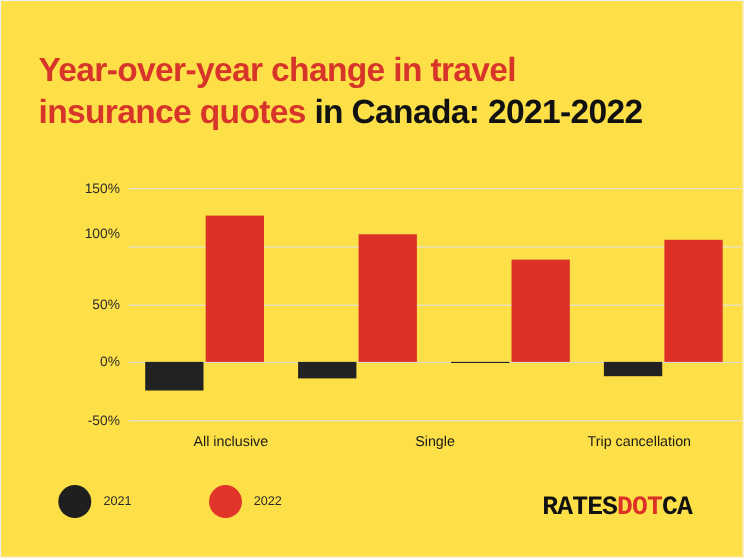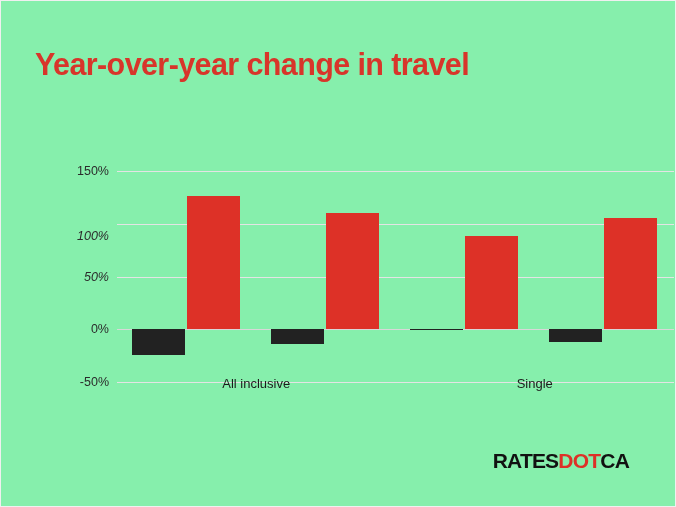--- a/index.html
+++ b/index.html
@@ -7,21 +7,21 @@
     padding: 0;
     background: #ffffff;
   }
   body {
     font-family: "Liberation Sans", sans-serif;
   }
   #infographic {
     position: relative;
     width: 676px;
     height: 507px;
-    background: #86efac;
+    background: #fde047;
     box-sizing: border-box;
     border: 1px solid #f0f0f0;
     overflow: hidden;
   }
 
   
   .title-block {
     position: absolute;
     left: 34px;
     top: 44px;
@@ -97,21 +97,21 @@
   }
   .bar.y2022 {
     background: #DD3127;
     left: 50%;
     margin-left: 0px;
   }
 
   .xlabels {
     position: absolute;
     left: 88px;
-    top: 375px;
+    top: 392px;
     width: 557px;
     display: flex;
   }
   .xlabel {
     flex: 1 1 0;
     text-align: center;
     font-size: 13px;
     color: #1b1b1b;
     white-space: nowrap;
   }
@@ -140,53 +140,57 @@
   .legend-label {
     font-size: 11.5px;
     color: #2b2b2b;
   }
 
   
   .logo {
     position: absolute;
     right: 46px;
     top: 449px;
-    font-size: 21px;
+    font-size: 24px;
     font-weight: 800;
     letter-spacing: -0.8px;
     line-height: 1;
     white-space: nowrap;
+    font-family: Liberation Mono, monospace;
   }
   .logo .l-black { color: #111111; }
   .logo .l-red { color: #DD3127; }
 </style>
 </head>
 <body>
 
 <div id="infographic">
 
   <div class="title-block">
     <div class="title-line">
       <span class="t-red">Year-over-year change in travel</span>
+    </div>
+    <div class="title-line">
+      <span class="t-red">insurance quotes</span><span class="t-black"> in Canada: 2021-2022</span>
     </div>
   </div>
 
   <div class="chart">
 
     <div class="plot" id="plot">
         <div class="gridline" style="top: 0px;"></div>
         <div class="gridline" style="top: 52.75px;"></div>
         <div class="gridline" style="top: 105.5px;"></div>
         <div class="gridline zero" style="top: 158.25px;"></div>
         <div class="gridline" style="top: 211px;"></div>
       </div>
     <div id="ylabels">
         <div class="ylabel" style="top: 170px;">150%</div>
-        <div class="ylabel" style="top: 235px; font-style: italic;">100%</div>
-        <div class="ylabel" style="top: 275.5px; font-style: italic;">50%</div>
+        <div class="ylabel" style="top: 211px;">100%</div>
+        <div class="ylabel" style="top: 275.5px;">50%</div>
         <div class="ylabel" style="top: 328.25px;">0%</div>
         <div class="ylabel" style="top: 381px;">-50%</div>
       </div>
     <div class="groups" id="groups">
         <div class="group">
           <div class="bar y2021" title="2021 All inclusive: -24%" style="top: 158.25px; height: 25.32px; background: rgb(34, 34, 34);"></div>
           <div class="bar y2022" title="2022 All inclusive: 126%" style="top: 25.32px; height: 132.93px; background: rgb(221, 49, 39);"></div>
         </div>
         <div class="group">
           <div class="bar y2021" title="2021 Annual: -14%" style="top: 158.25px; height: 14.77px; background: rgb(34, 34, 34);"></div>
@@ -197,22 +201,33 @@
           <div class="bar y2022" title="2022 Single: 88%" style="top: 65.41px; height: 92.84px; background: rgb(221, 49, 39);"></div>
         </div>
         <div class="group">
           <div class="bar y2021" title="2021 Trip cancellation: -12%" style="top: 158.25px; height: 12.66px; background: rgb(34, 34, 34);"></div>
           <div class="bar y2022" title="2022 Trip cancellation: 105%" style="top: 47.475px; height: 110.775px; background: rgb(221, 49, 39);"></div>
         </div>
       </div>
     <div class="xlabels" id="xlabels">
         <div class="xlabel">All inclusive</div>
         <div class="xlabel">Single</div>
+        <div class="xlabel">Trip cancellation</div>
       </div>
 
   </div>
 
+  <div class="legend" id="legend">
+      <div class="legend-item">
+        <span class="legend-dot d2021" style="background: rgb(31, 31, 31);"></span>
+        <span class="legend-label">2021</span>
+      </div>
+      <div class="legend-item">
+        <span class="legend-dot d2022" style="background: rgb(225, 52, 42);"></span>
+        <span class="legend-label">2022</span>
+      </div>
+    </div>
 
   <div class="logo">
     <span class="l-black">RATES</span><span class="l-red">DOT</span><span class="l-black">CA</span>
   </div>
 
 </div>
 
 </body></html>

